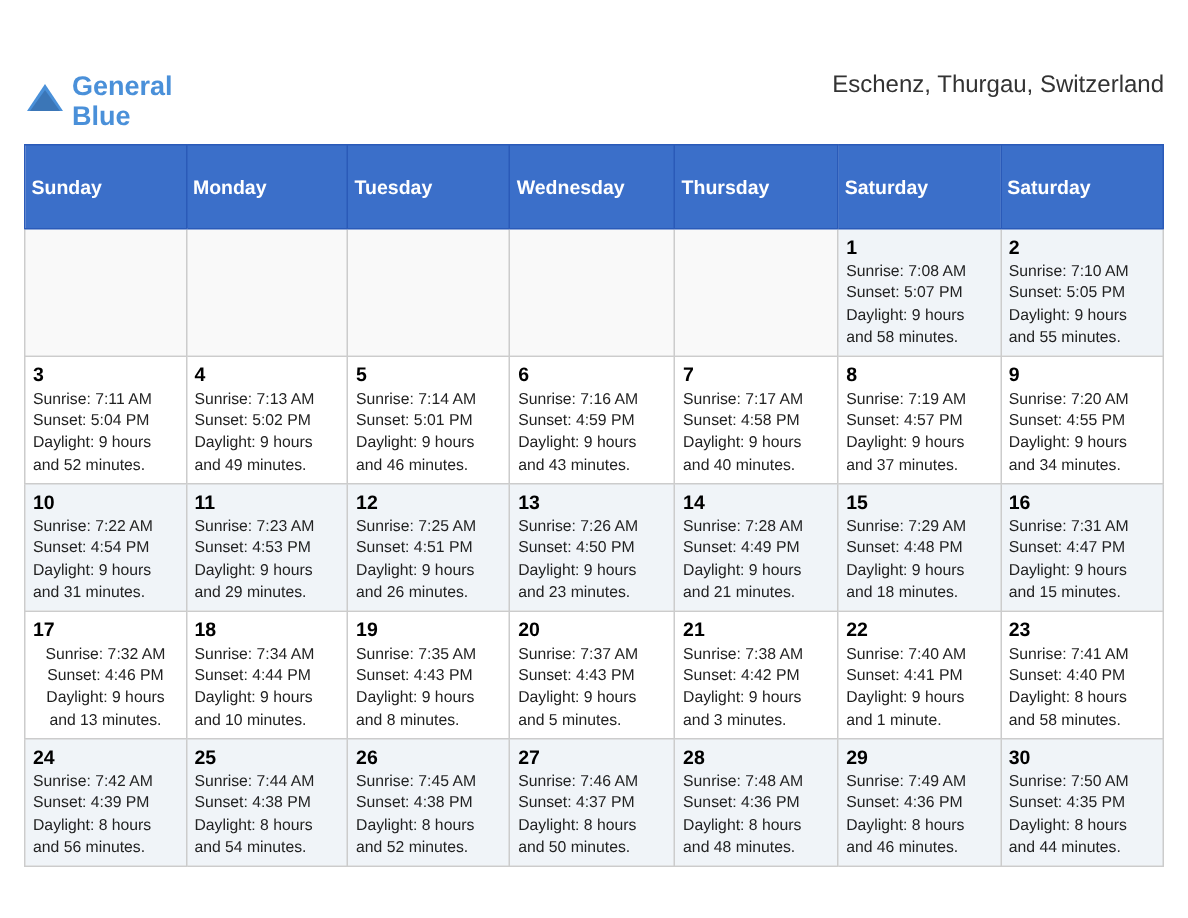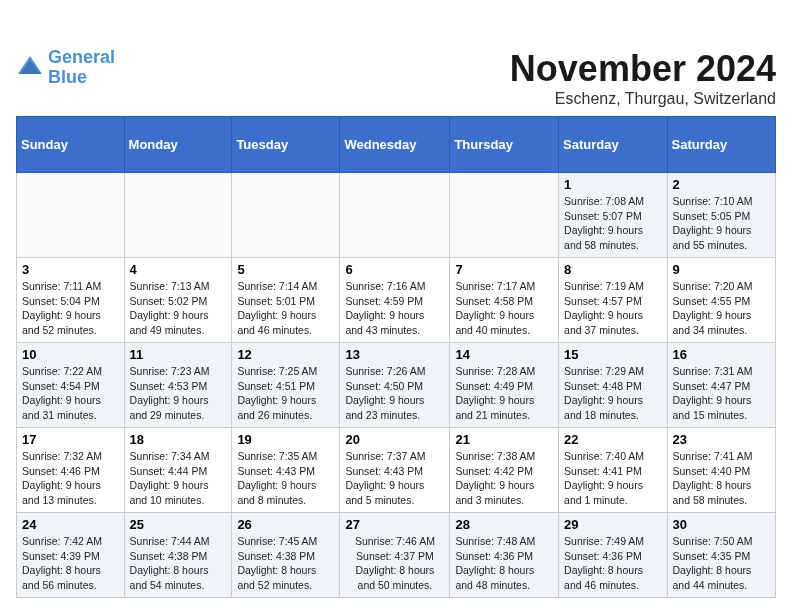--- a/index.html
+++ b/index.html
@@ -101,21 +101,20 @@
     <svg class="logo-icon" viewBox="0 0 28 28">
       <polygon points="14,2 26,20 2,20" fill="#4a90d9"></polygon>
       <polygon points="14,6 24,20 4,20" fill="#1a3a6b" opacity="0.3"></polygon>
     </svg>
     <div class="logo-text">
       <div><span>General</span></div>
       <div><span style="color:#4a90d9">Blue</span></div>
     </div>
   </div>
   <div class="title-area">
-    <div class="month-title">November 2024</div>
     <div class="location">Eschenz, Thurgau, Switzerland</div>
   </div>
 </div>
 
 <table>
   <thead>
     <tr>
     <th>Sunday</th>
         <th>Monday</th>
         <th>Tuesday</th>
@@ -229,21 +228,21 @@
         <td>
           <span class="day-num">16</span>
           <div class="day-info" style="white-space: pre-line;">Sunrise: 7:31 AM
 Sunset: 4:47 PM
 Daylight: 9 hours and 15 minutes.</div>
         </td>
       </tr>
       <tr>
         <td>
           <span class="day-num">17</span>
-          <div class="day-info" style="white-space: pre-line;">Sunrise: 7:32 AM
+          <div class="day-info" style="white-space: pre-line; text-align: center;">Sunrise: 7:32 AM
 Sunset: 4:46 PM
 Daylight: 9 hours and 13 minutes.</div>
         </td>
         <td>
           <span class="day-num">18</span>
           <div class="day-info" style="white-space: pre-line;">Sunrise: 7:34 AM
 Sunset: 4:44 PM
 Daylight: 9 hours and 10 minutes.</div>
         </td>
         <td>
@@ -291,21 +290,21 @@
 Daylight: 8 hours and 54 minutes.</div>
         </td>
         <td>
           <span class="day-num">26</span>
           <div class="day-info" style="white-space: pre-line;">Sunrise: 7:45 AM
 Sunset: 4:38 PM
 Daylight: 8 hours and 52 minutes.</div>
         </td>
         <td>
           <span class="day-num">27</span>
-          <div class="day-info" style="white-space: pre-line; text-align: center;">Sunrise: 7:46 AM
+          <div class="day-info" style="white-space: pre-line;">Sunrise: 7:46 AM
 Sunset: 4:37 PM
 Daylight: 8 hours and 50 minutes.</div>
         </td>
         <td>
           <span class="day-num">28</span>
           <div class="day-info" style="white-space: pre-line;">Sunrise: 7:48 AM
 Sunset: 4:36 PM
 Daylight: 8 hours and 48 minutes.</div>
         </td>
         <td>

